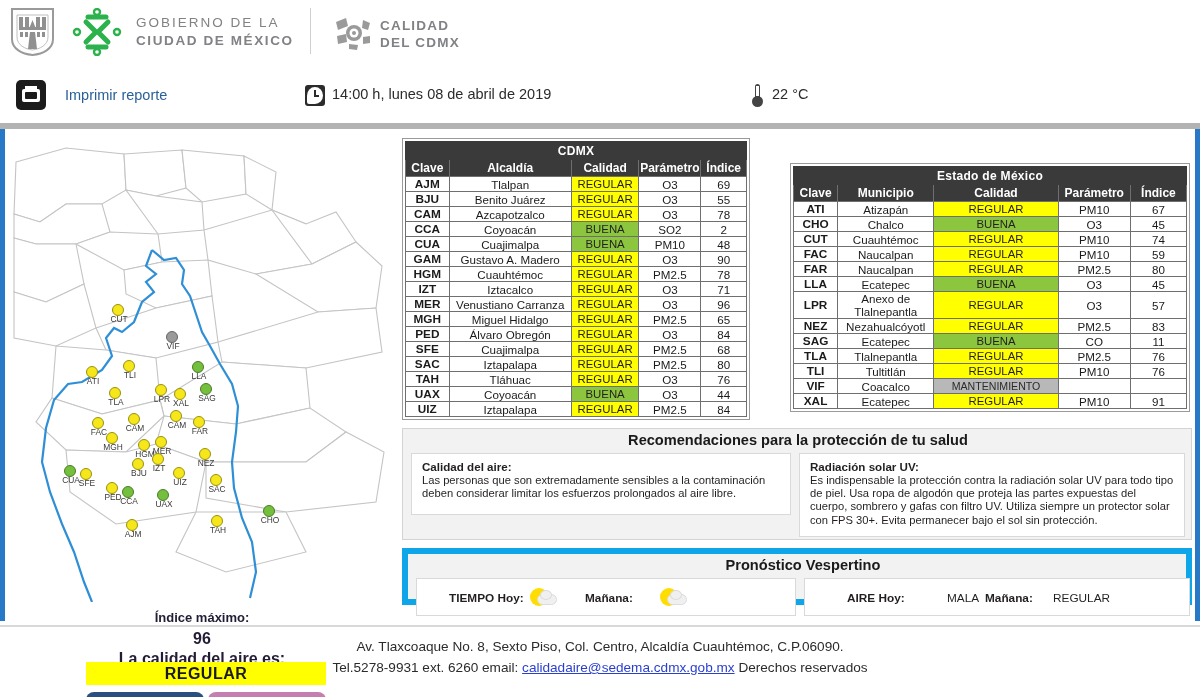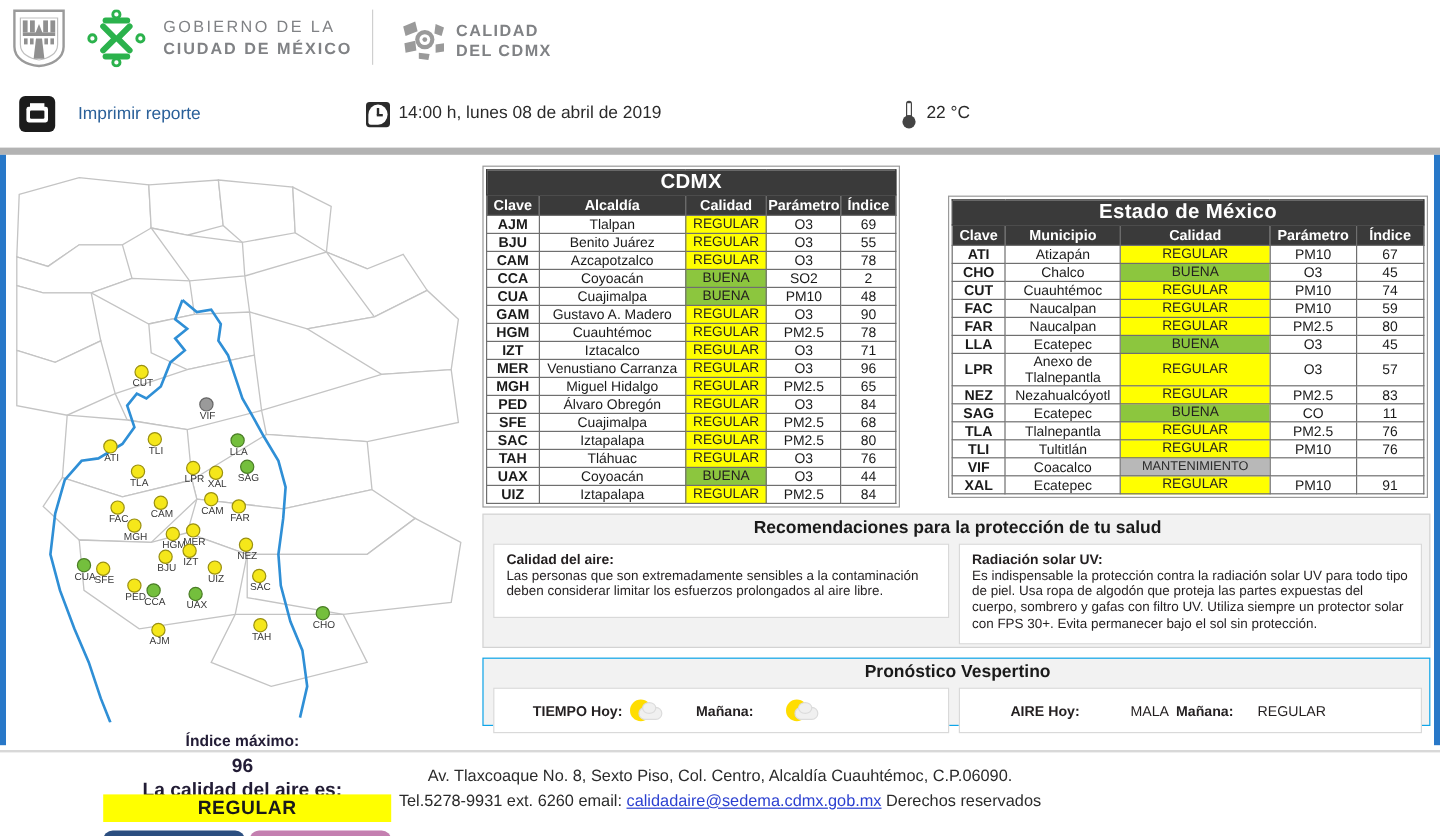--- a/index.html
+++ b/index.html
@@ -82,21 +82,21 @@
   #uv-protect { position: absolute; left: 202px; top: 560px; width: 118px; height: 36px;
      background: #c47fb0; border-radius: 8px; display: flex; flex-direction: column;
      align-items: center; justify-content: center; }
 
   
   .tbl-wrap { position: absolute; border: 1px solid #9a9a9a; background: #fff; padding: 2px; }
   table.q { border-collapse: collapse; width: 100%; }
   table.q td, table.q th { border: 1px solid #6f6f6f; font-size: 11.6px; color: #1a1a1a;
      padding: 0; height: 15px; text-align: center; font-weight: normal;
      font-family: "Liberation Sans", sans-serif; }
-  table.q tr.title td { background: #3a3a3a; color: #fff; font-weight: bold; font-size: 17px;
+  table.q tr.title td { background: #3a3a3a; color: #fff; font-weight: bold; font-size: 12px;
      height: 18px; letter-spacing: .3px; border: 1px solid #3a3a3a; }
   table.q tr.head th { background: #3a3a3a; color: #fff; font-weight: bold; font-size: 12px;
      height: 17px; border: 1px solid #6f6f6f; }
   table.q td.clave { font-weight: bold; font-size: 11.8px; }
   table.q td.cal-regular { background: #ffff00; color: #231f20; font-size: 11.4px; }
   table.q td.cal-buena { background: #8cc63e; color: #231f20; font-size: 11.4px; }
   table.q td.cal-mant { background: #b8b8b8; color: #2b2b2b; font-size: 10.6px; }
 
   
   #recs-wrap { position: absolute; left: 402px; top: 428px; width: 790px; height: 112px;
@@ -105,21 +105,21 @@
      font-size: 14.6px; font-weight: bold; color: #1a1a1a; }
   .rec-box { position: absolute; top: 24px; background: #fff; border: 1px solid #d9d9d9;
      padding: 6px 10px; }
   #rec-air { left: 8px; width: 380px; height: 62px; }
   #rec-uv  { left: 396px; width: 386px; height: 84px; }
   .rec-h { font-size: 11.6px; font-weight: bold; color: #231f20; margin-bottom: 1px; }
   .rec-p { font-size: 11.2px; color: #231f20; line-height: 13.2px; }
 
   
   #fc-wrap { position: absolute; left: 402px; top: 548px; width: 790px; height: 57px;
-     background: #f2f2f2; border: 1px solid #0ea5e9; }
+     background: #f2f2f2; border: 6px solid #0ea5e9; }
   #fc-title { position: absolute; left: 0; top: 3px; width: 790px; text-align: center;
      font-size: 14.6px; font-weight: bold; color: #1a1a1a; }
   #fc-left { position: absolute; left: 8px; top: 24px; width: 380px; height: 38px;
      background: #fff; border: 1px solid #d9d9d9; }
   #fc-right { position: absolute; left: 396px; top: 24px; width: 386px; height: 38px;
      background: #fff; border: 1px solid #d9d9d9; text-align: right; }
   .fc-lbl { position: absolute; font-size: 11.8px; font-weight: bold; color: #231f20; top: 12px; }
   .wicon { position: absolute; top: 7px; width: 34px; height: 24px; }
   .wicon .sun { position: absolute; left: 3px; top: 2px; width: 18px; height: 18px;
      background: #ffdd00; border-radius: 50%; }

